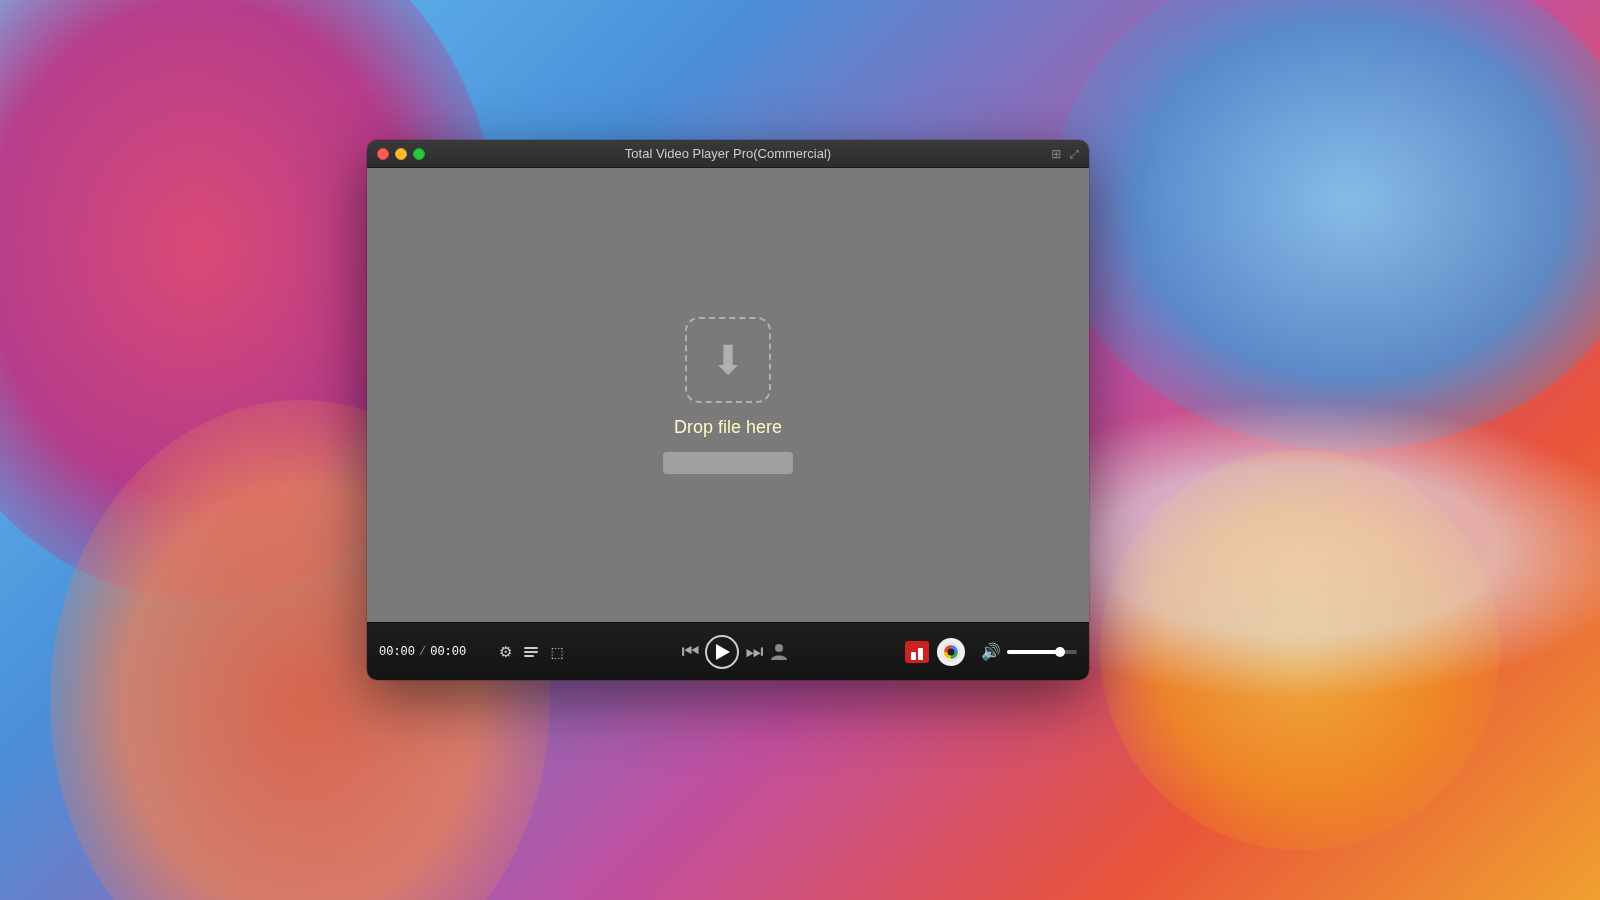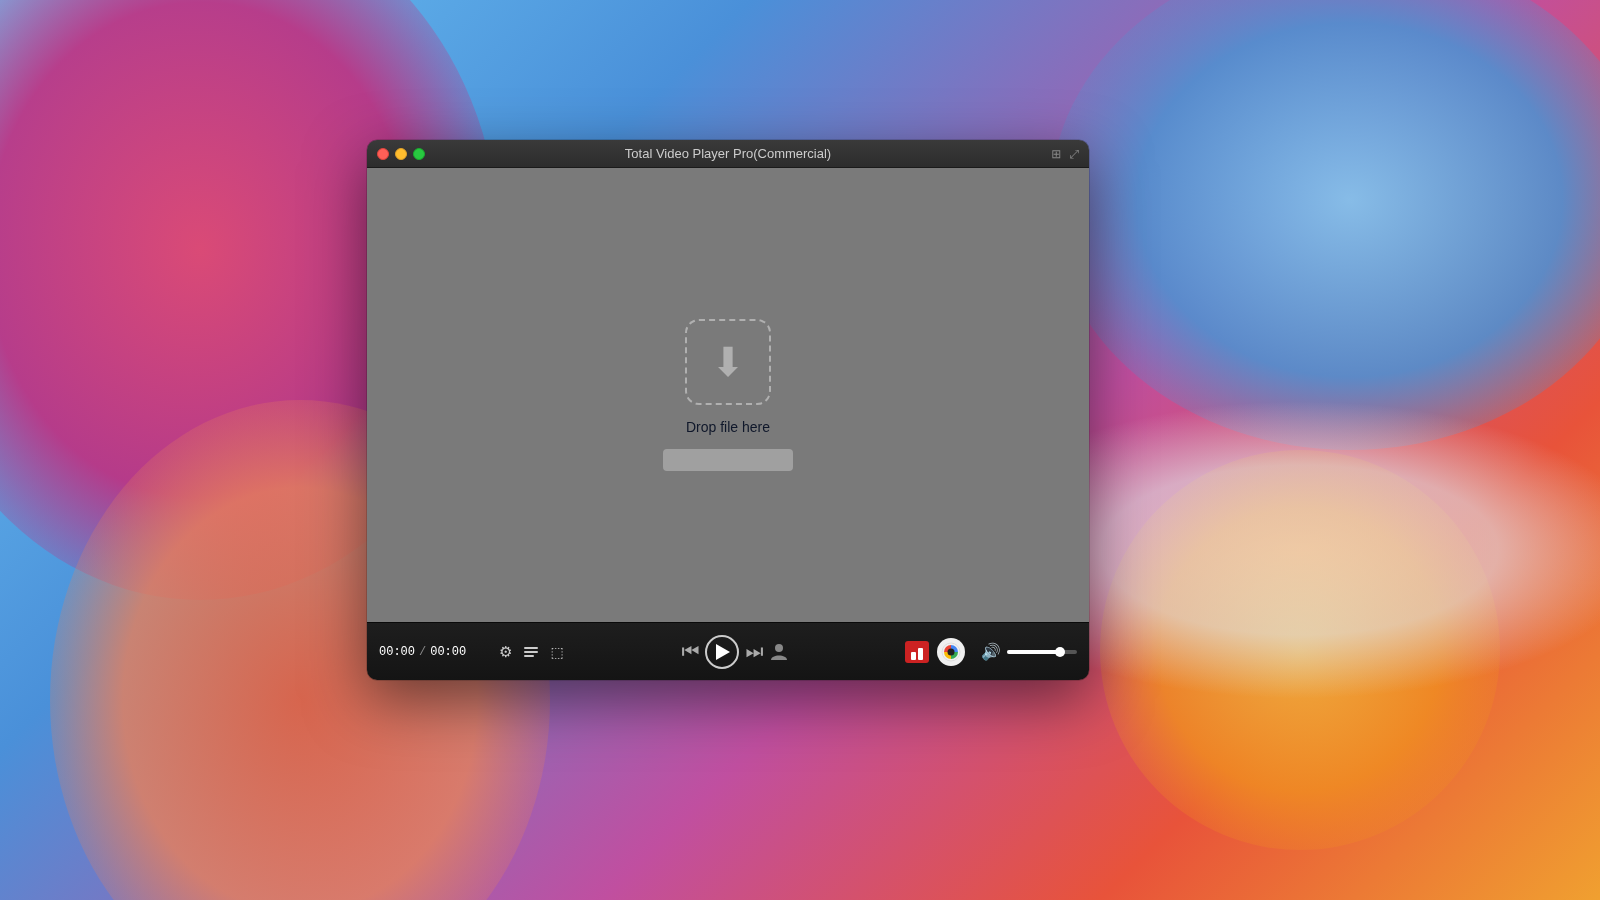--- a/index.html
+++ b/index.html
@@ -171,22 +171,22 @@
       justify-content: center;
     }
 
     .drop-arrow-icon {
       color: #b0b0b0;
       font-size: 40px;
       line-height: 1;
     }
 
     .drop-text {
-      color: #0f172a;
-      font-size: 14px;
+      color: #fef9c3;
+      font-size: 18px;
       font-weight: 400;
     }
 
     .open-file-btn {
       background: #a0a0a0;
       border: none;
       border-radius: 4px;
       width: 130px;
       height: 22px;
       cursor: pointer;

